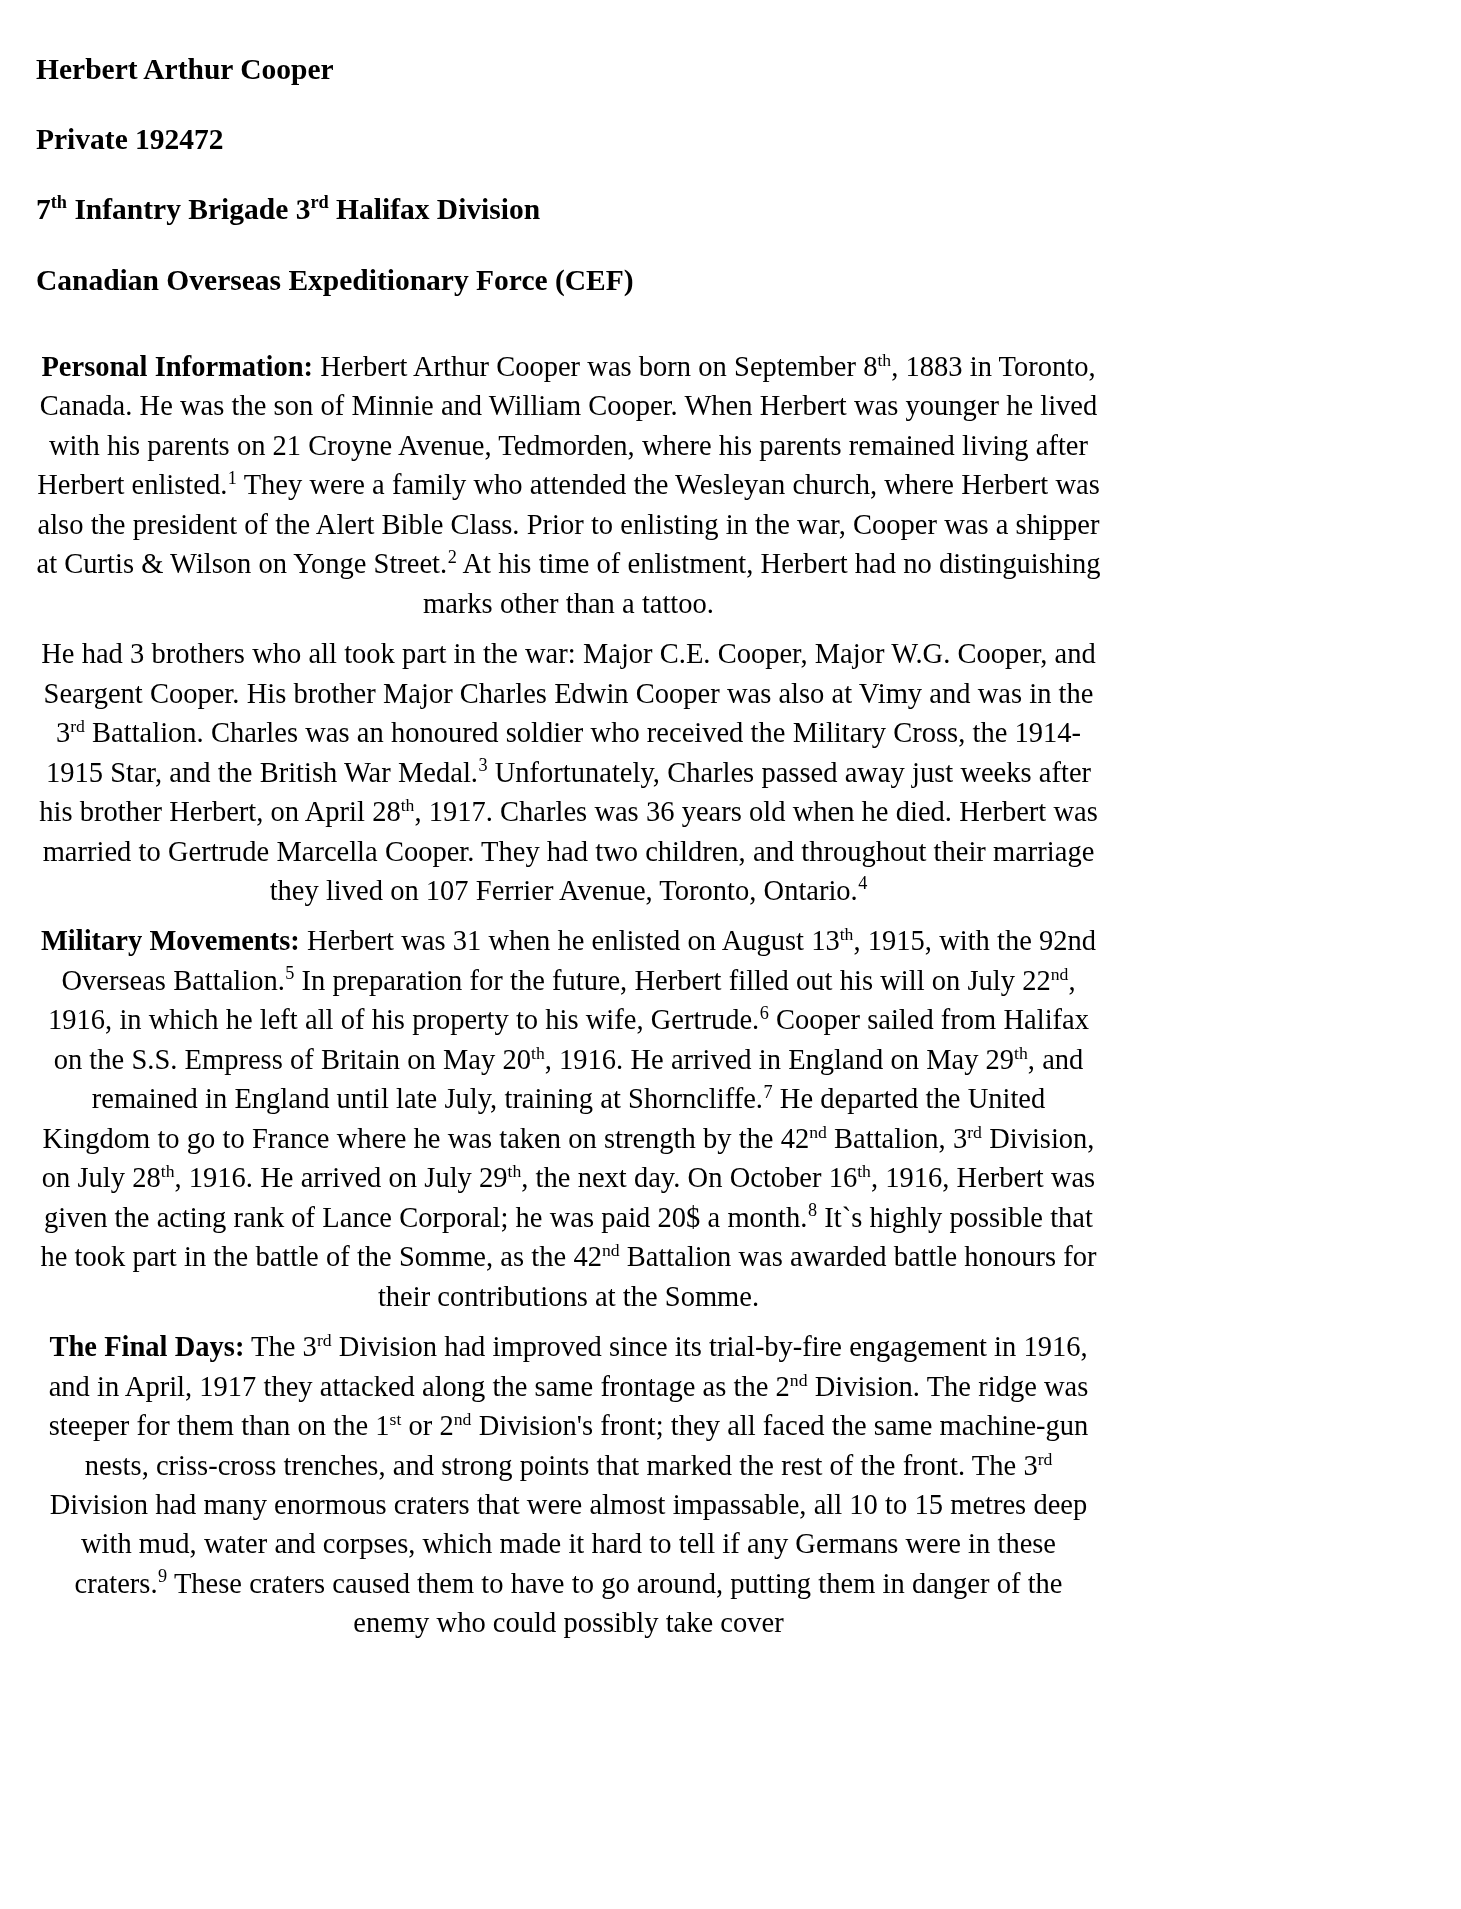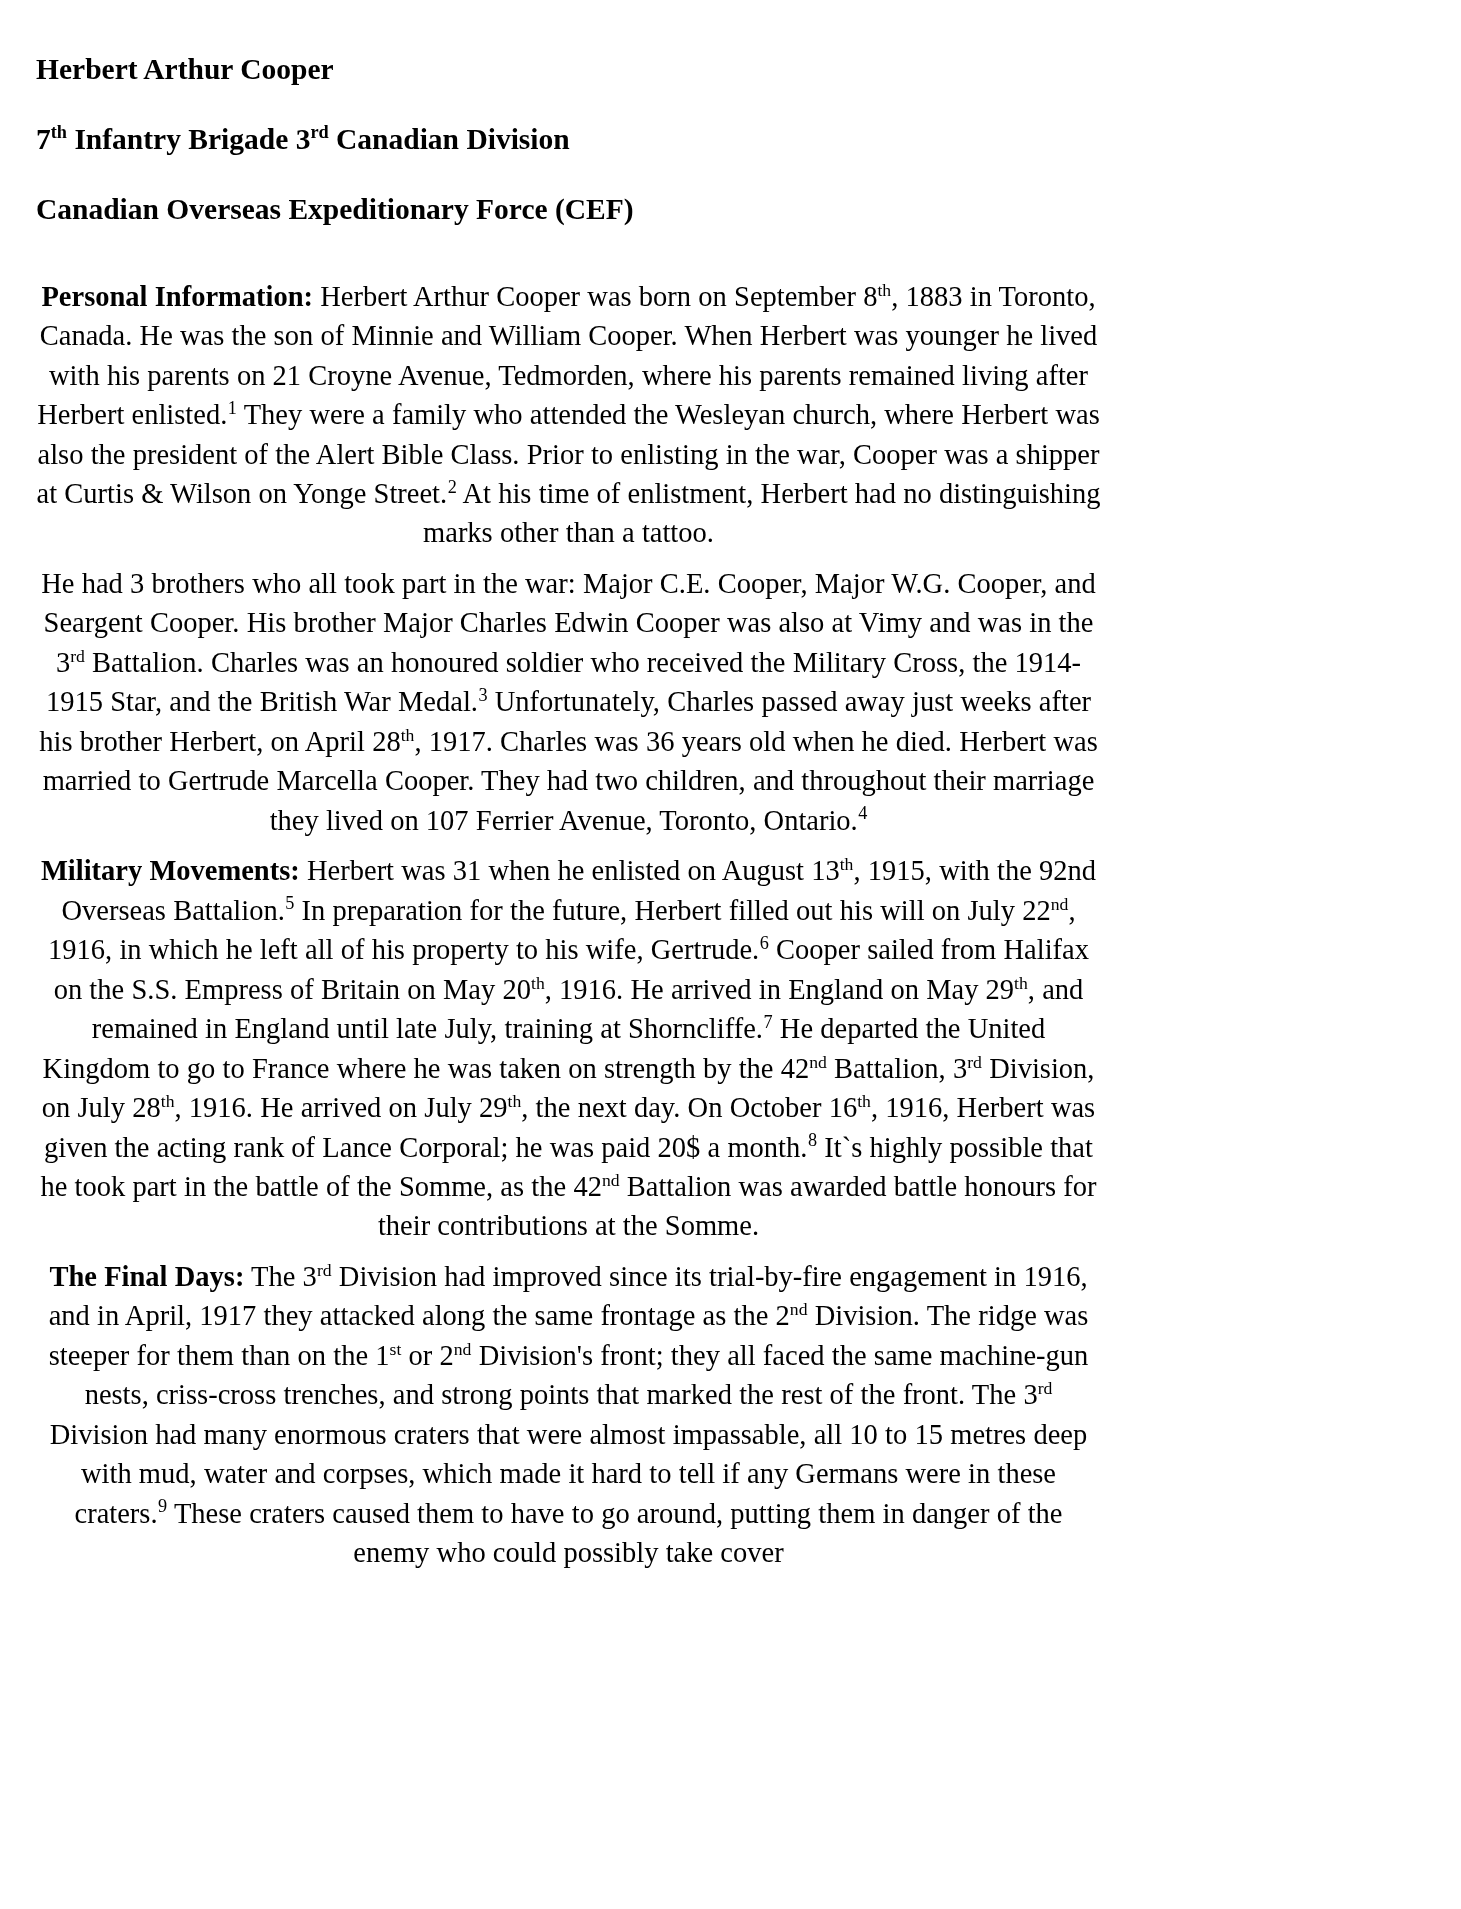--- a/index.html
+++ b/index.html
@@ -64,23 +64,24 @@
 </style>
 </head>
 <body>
 
 <div class="page">
   <div class="doc-body">
 
     <div class="heading-block">
       <div class="hline"><span>Herbert Arthur Cooper</span></div>
 
+      <div class="hline"><span>Private 192472</span></div>
 
 
-      <div class="hline"><span>7</span><sup>th</sup><span> Infantry Brigade 3</span><sup>rd</sup><span> Canadian Division</span></div>
+      <div class="hline"><span>7</span><sup>th</sup><span> Infantry Brigade 3</span><sup>rd</sup><span> Halifax Division</span></div>
 
       <div class="hline"><span>Canadian Overseas Expeditionary Force (CEF)</span></div>
     </div>
 
     <p class="para first-para"><span class="lead">Personal Information:</span><span> Herbert Arthur Cooper was born on September 8</span><sup>th</sup><span>, 1883 in Toronto, Canada. He was the son of Minnie and William Cooper. When Herbert was younger he lived with his parents on 21 Croyne Avenue, Tedmorden, where his parents remained living after Herbert enlisted.</span><sup class="fn">1</sup><span> They were a family who attended the Wesleyan church, where Herbert was also the president of the Alert Bible Class. Prior to enlisting in the war, Cooper was a shipper at Curtis &amp; Wilson on Yonge Street.</span><sup class="fn">2</sup><span> At his time of enlistment, Herbert had no distinguishing marks other than a tattoo.</span></p>
 
     <p class="para"><span>He had 3 brothers who all took part in the war: Major C.E. Cooper, Major W.G. Cooper, and Seargent Cooper. His brother Major Charles Edwin Cooper was also at Vimy and was in the 3</span><sup>rd</sup><span> Battalion. Charles was an honoured soldier who received the Military Cross, the 1914-1915 Star, and the British War Medal.</span><sup class="fn">3</sup><span> Unfortunately, Charles passed away just weeks after his brother Herbert, on April 28</span><sup>th</sup><span>, 1917. Charles was 36 years old when he died. Herbert was married to Gertrude Marcella Cooper. They had two children, and throughout their marriage they lived on 107 Ferrier Avenue, Toronto, Ontario.</span><sup class="fn">4</sup></p>
 
     <p class="para"><span class="lead">Military Movements:</span><span> Herbert was 31 when he enlisted on August 13</span><sup>th</sup><span>, 1915, with the 92nd Overseas Battalion.</span><sup class="fn">5</sup><span> In preparation for the future, Herbert filled out his will on July 22</span><sup>nd</sup><span>, 1916, in which he left all of his property to his wife, Gertrude.</span><sup class="fn">6</sup><span> Cooper sailed from Halifax on the S.S. Empress of Britain on May 20</span><sup>th</sup><span>, 1916. He arrived in England on May 29</span><sup>th</sup><span>, and remained in England until late July, training at Shorncliffe.</span><sup class="fn">7</sup><span> He departed the United Kingdom to go to France where he was taken on strength by the 42</span><sup>nd</sup><span> Battalion, 3</span><sup>rd</sup><span> Division, on July 28</span><sup>th</sup><span>, 1916. He arrived on July 29</span><sup>th</sup><span>, the next day. On October 16</span><sup>th</sup><span>, 1916, Herbert was given the acting rank of Lance Corporal; he was paid 20$ a month.</span><sup class="fn">8</sup><span> It`s highly possible that he took part in the battle of the Somme, as the 42</span><sup>nd</sup><span> Battalion was awarded battle honours for their contributions at the Somme.</span></p>
 

